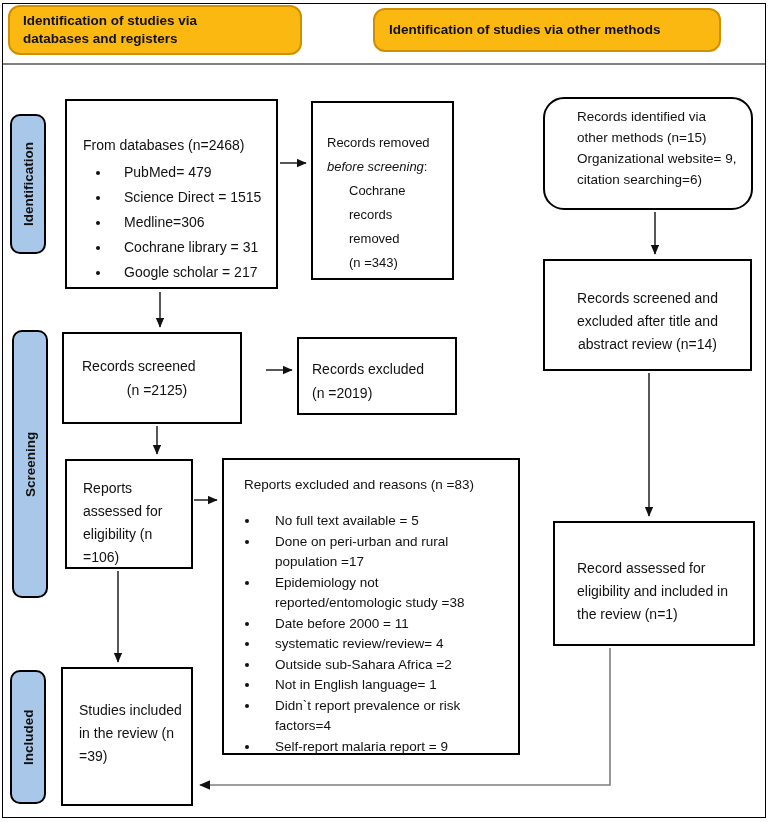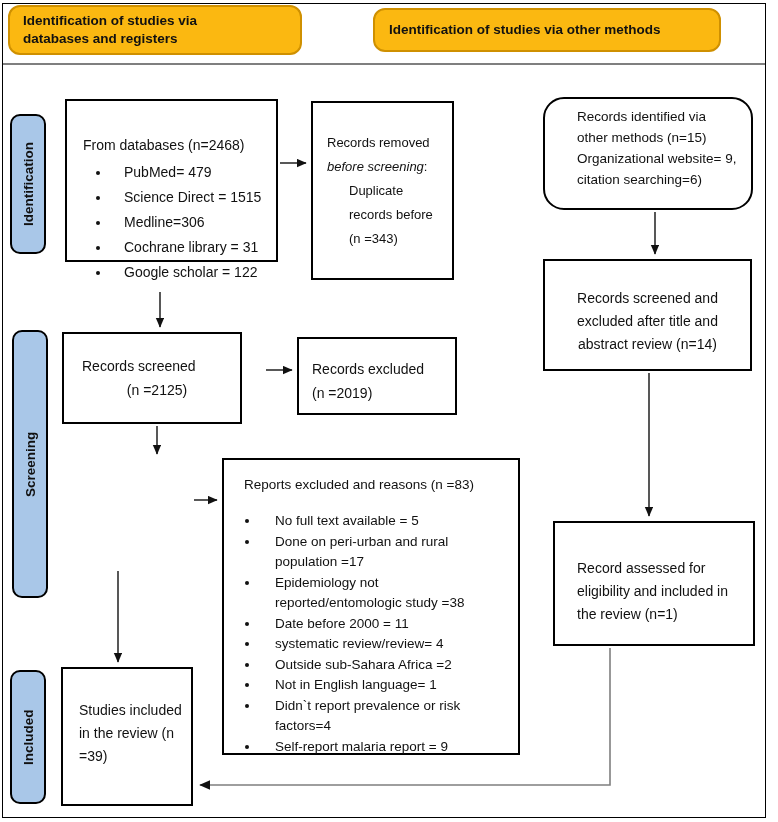--- a/index.html
+++ b/index.html
@@ -28,21 +28,21 @@
     font-weight:bold; font-size:13.5px;
     writing-mode:vertical-rl; transform:rotate(180deg);
   }
   .stage-identification { left:10px; top:114px; width:36px; height:140px; }
   .stage-screening      { left:12px; top:330px; width:36px; height:268px; }
   .stage-included       { left:10px; top:670px; width:36px; height:134px; }
   .box {
     position:absolute; background:#fff; border:2px solid #000;
     box-sizing:border-box; font-size:14px; line-height:24px;
   }
-  .box-databases        { left:65px;  top:99px;  width:213px; height:163px; padding:32px 10px 0 16px; }
+  .box-databases        { left:65px;  top:99px;  width:213px; height:190px; padding:32px 10px 0 16px; }
   .box-records-removed  { left:311px; top:101px; width:143px; height:179px; padding:28px 8px 0 14px; font-size:13px; }
   .box-other-methods    { left:543px; top:97px;  width:210px; height:113px; padding:7px 12px 0 32px; font-size:13.5px; line-height:21px;border-radius:21px; }
   .box-records-screened { left:62px;  top:332px; width:180px; height:92px;  padding:20px 8px 0 18px; }
   .box-records-excluded { left:297px; top:337px; width:160px; height:78px;  padding:18px 8px 0 13px; }
   .box-reports-assessed { left:65px;  top:459px; width:128px; height:110px; padding:16px 8px 0 16px; line-height:23px; }
   .box-reports-excluded { left:222px; top:458px; width:298px; height:297px; padding:14px 10px 0 12px; font-size:13.5px; }
   .box-title-abstract   { left:543px; top:259px; width:209px; height:112px; padding:26px 14px 0; text-align:center; line-height:23px; }
   .box-record-assessed  { left:553px; top:521px; width:202px; height:125px; padding:34px 10px 0 22px; line-height:23px; }
   .box-studies-included { left:61px;  top:667px; width:132px; height:139px; padding:30px 8px 0 16px; line-height:23px; }
   .box ul { margin:3px 0 0 28px; padding:0; list-style:disc; }
@@ -73,45 +73,48 @@
   <div class="stage stage-screening">Screening</div>
   <div class="stage stage-included">Included</div>
 
   <div class="box box-databases">
     <div>From databases (n=2468)</div>
     <ul>
         <li>PubMed= 479</li>
         <li>Science Direct = 1515</li>
         <li>Medline=306</li>
         <li>Cochrane library = 31</li>
-        <li>Google scholar = 122</li>
+        <li>Google scholar = 217</li>
       </ul>
   </div>
 
   <div class="box box-records-removed">
     <div>Records removed</div>
     <div><i>before screening</i><span>:</span></div>
-    <div class="rr-body">Duplicate records before</div>
+    <div class="rr-body">Cochrane records removed</div>
     <div class="rr-body">(n =343)</div>
   </div>
 
   <div class="box box-other-methods">
     <div>Records identified via other methods (n=15) Organizational website= 9, citation searching=6)</div>
   </div>
 
   <div class="box box-records-screened">
     <div>Records screened</div>
     <div class="rs-count">(n =2125)</div>
   </div>
 
   <div class="box box-records-excluded">
     <div>Records excluded</div>
     <div>(n =2019)</div>
   </div>
 
+  <div class="box box-reports-assessed">
+    <div>Reports assessed for eligibility (n =106)</div>
+  </div>
 
   <div class="box box-reports-excluded">
     <div class="list-title">Reports excluded and reasons (n =83)</div>
     <ul>
         <li>No full text available = 5</li>
         <li>Done on peri-urban and rural
 population =17</li>
         <li>Epidemiology not
 reported/entomologic study =38</li>
         <li>Date before 2000 = 11</li>

